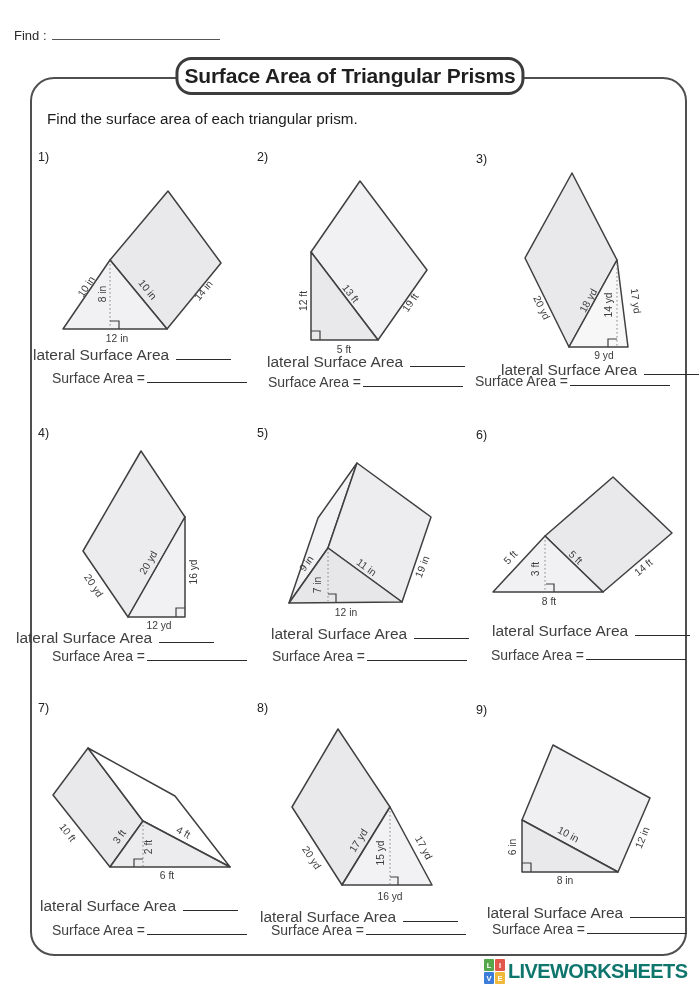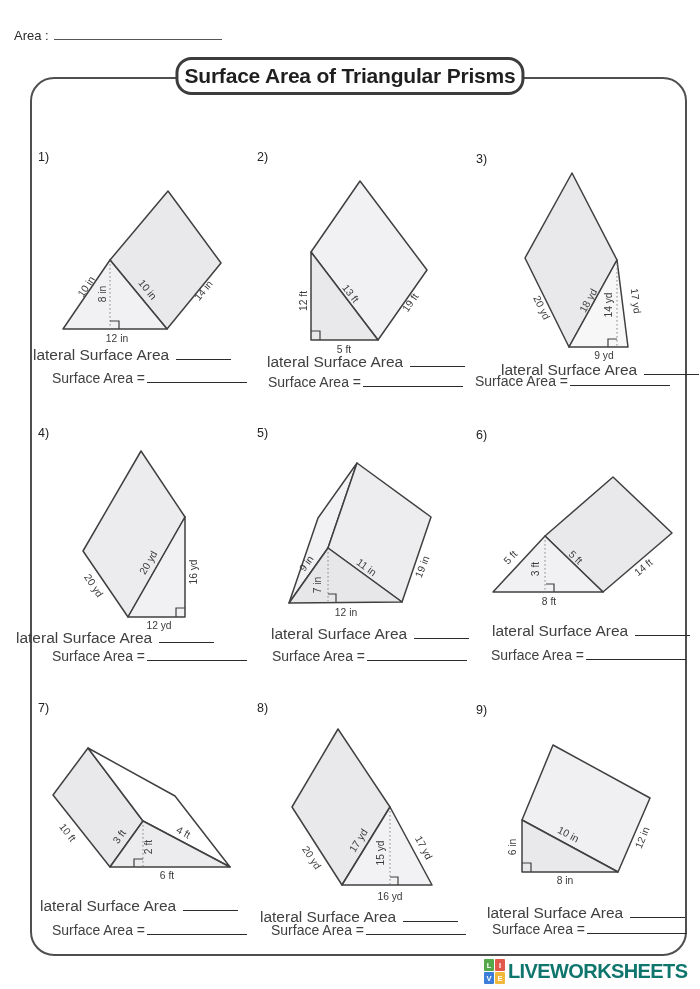--- a/index.html
+++ b/index.html
@@ -24,25 +24,26 @@
   .logo-tile{display:flex;align-items:center;justify-content:center;color:#fff;
              font-size:7.5px;font-weight:bold;border-radius:1px;}
   .brand{font-size:20px;font-weight:bold;letter-spacing:-0.6px;}
   svg text{font-family:"Liberation Sans",sans-serif;}
 </style>
 </head>
 <body>
 
 <div class="page">
   <div class="abs name-row">
-    <span>Area :</span><span class="name-line"></span>
+    <span>Find :</span><span class="name-line"></span>
   </div>
 
   <div class="abs main-box"></div>
   <div class="abs title-box">Surface Area of Triangular Prisms</div>
+  <div class="abs instruction">Find the surface area of each triangular prism.</div>
 
   <div id="problems">
       <div class="pnum abs" style="left: 38px; top: 150px;">1)</div>
       <svg width="215" height="222" viewBox="0 0 215 222" class="fig abs" style="left: 20px; top: 140px;">
         <polygon points="90,120 148,51 201,123 147,189" fill="#e9e9eb" stroke="#404040" stroke-width="1.5" stroke-linejoin="round"></polygon>
         <polygon points="43,189 90,120 147,189" fill="#f1f1f3" stroke="#404040" stroke-width="1.5" stroke-linejoin="round"></polygon>
         <line x1="90" y1="124" x2="90" y2="188" stroke="#8a8a8a" stroke-width="1" stroke-dasharray="1.6 2.4"></line>
         <polyline points="90,181 99,181 99,189" fill="none" stroke="#404040" stroke-width="1.2"></polyline>
         <text transform="translate(67,147) rotate(-56)" text-anchor="middle" dominant-baseline="middle" font-size="10.3" fill="#3b3b3b">10 in</text>
         <text transform="translate(83,154) rotate(-90)" text-anchor="middle" dominant-baseline="middle" font-size="10.3" fill="#3b3b3b">8 in</text>

